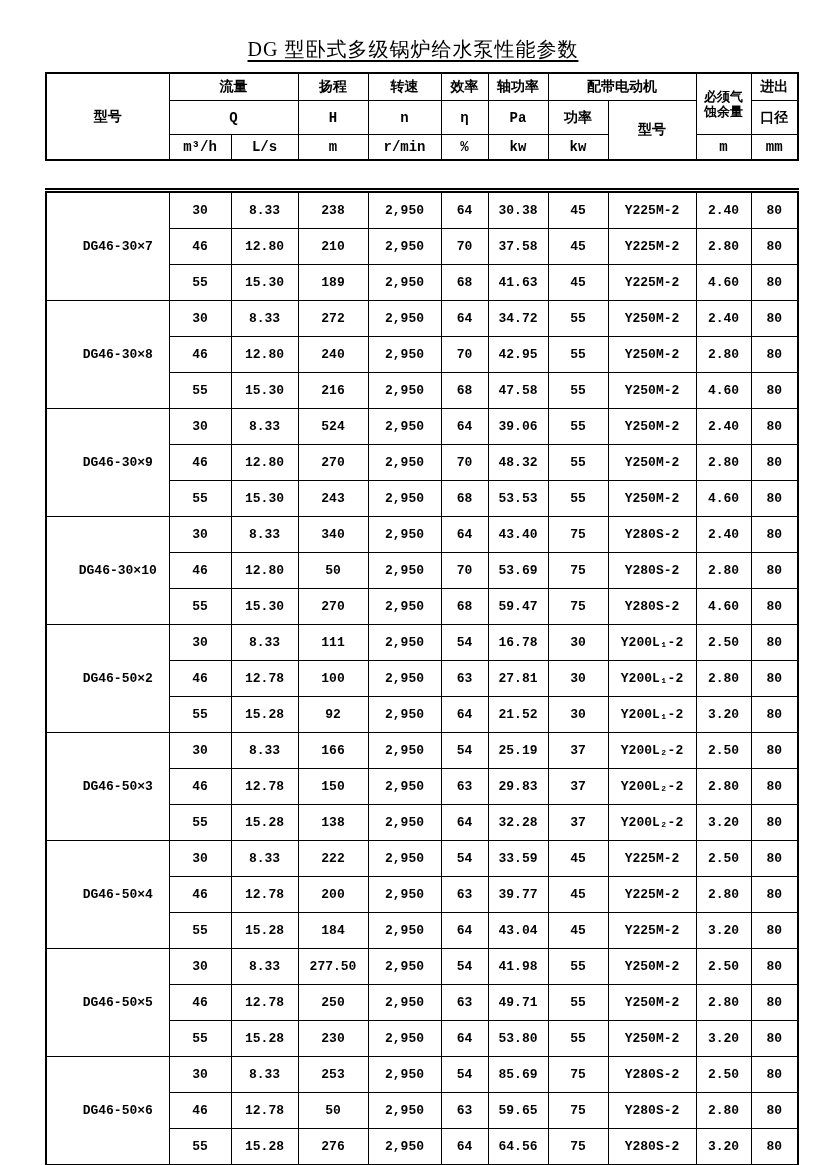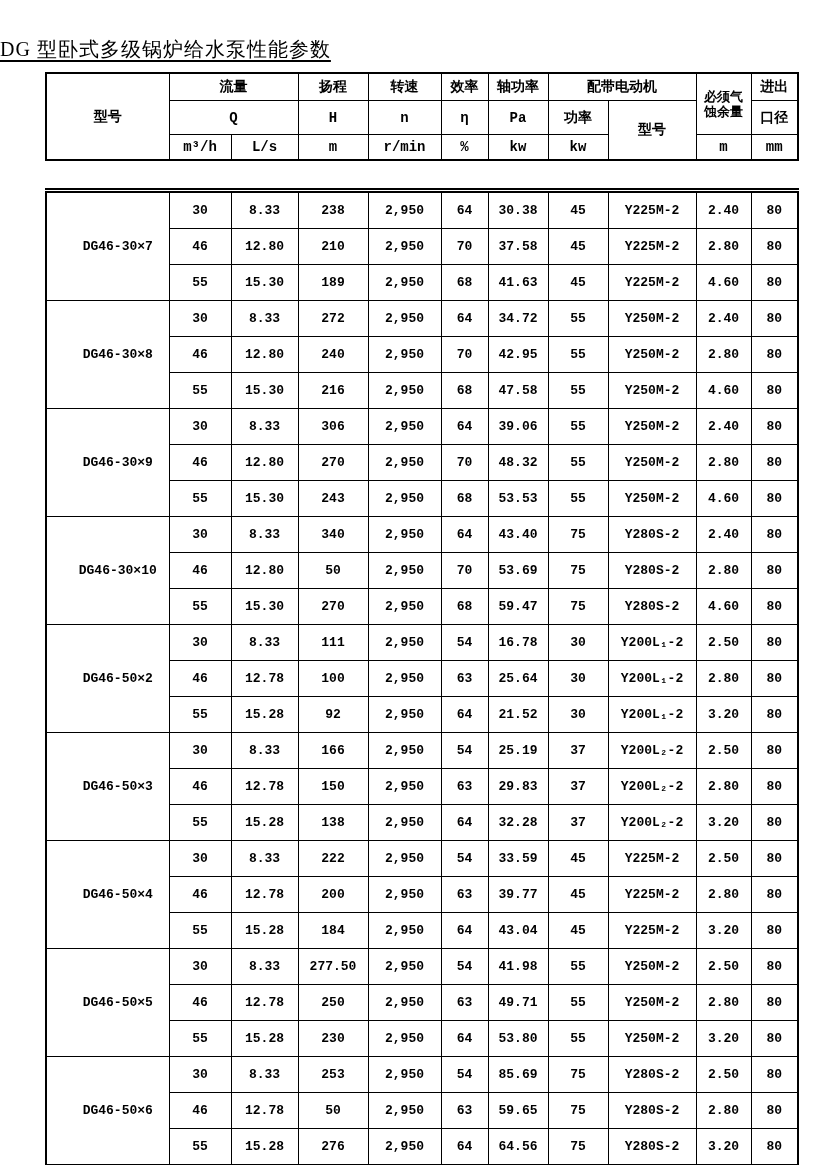--- a/index.html
+++ b/index.html
@@ -3,21 +3,21 @@
 <meta charset="utf-8">
 <style>
   html,body{margin:0;padding:0;}
   body{
     width:826px;height:1165px;background:#ffffff;color:#000;
     font-family:"Liberation Serif","DejaVu Serif",serif;
     overflow:hidden;
   }
   .page-title{
     margin:36px 0 0 0;
-    text-align:left;
+    text-align:center;
     font-size:20px;
     font-weight:normal;
     letter-spacing:1px;
     text-decoration:underline;
     text-underline-offset:4px;
   }
   table.spec{
     border-collapse:collapse;
     table-layout:fixed;
     width:752px;
@@ -210,21 +210,21 @@
         <td>47.58</td>
         <td>55</td>
         <td>Y250M-2</td>
         <td>4.60</td>
         <td>80</td>
       </tr>
       <tr>
         <td rowspan="3" class="model-cell">DG46-30×9</td>
         <td>30</td>
         <td>8.33</td>
-        <td>306</td>
+        <td>524</td>
         <td>2,950</td>
         <td>64</td>
         <td>39.06</td>
         <td>55</td>
         <td>Y250M-2</td>
         <td>2.40</td>
         <td>80</td>
       </tr>
       <tr>
         <td>46</td>
@@ -299,21 +299,21 @@
         <td>Y200L₁-2</td>
         <td>2.50</td>
         <td>80</td>
       </tr>
       <tr>
         <td>46</td>
         <td>12.78</td>
         <td>100</td>
         <td>2,950</td>
         <td>63</td>
-        <td>25.64</td>
+        <td>27.81</td>
         <td>30</td>
         <td>Y200L₁-2</td>
         <td>2.80</td>
         <td>80</td>
       </tr>
       <tr>
         <td>55</td>
         <td>15.28</td>
         <td>92</td>
         <td>2,950</td>

